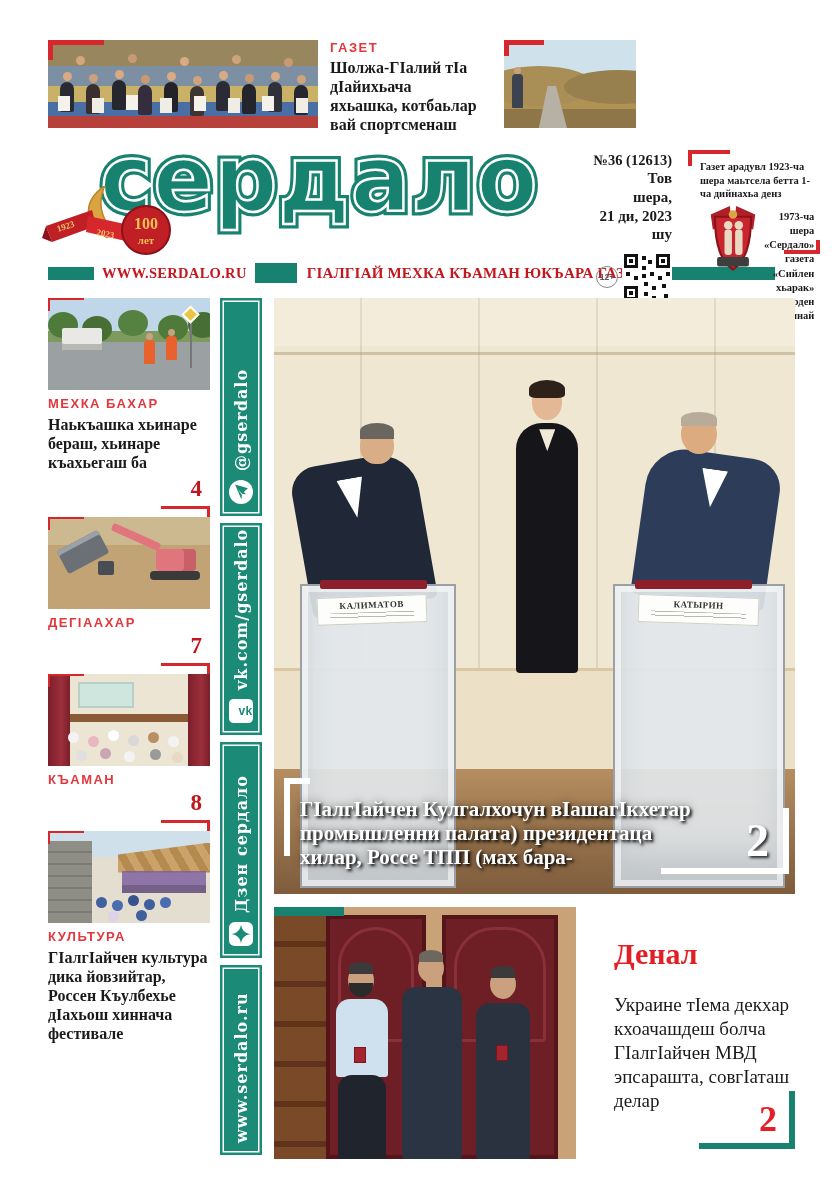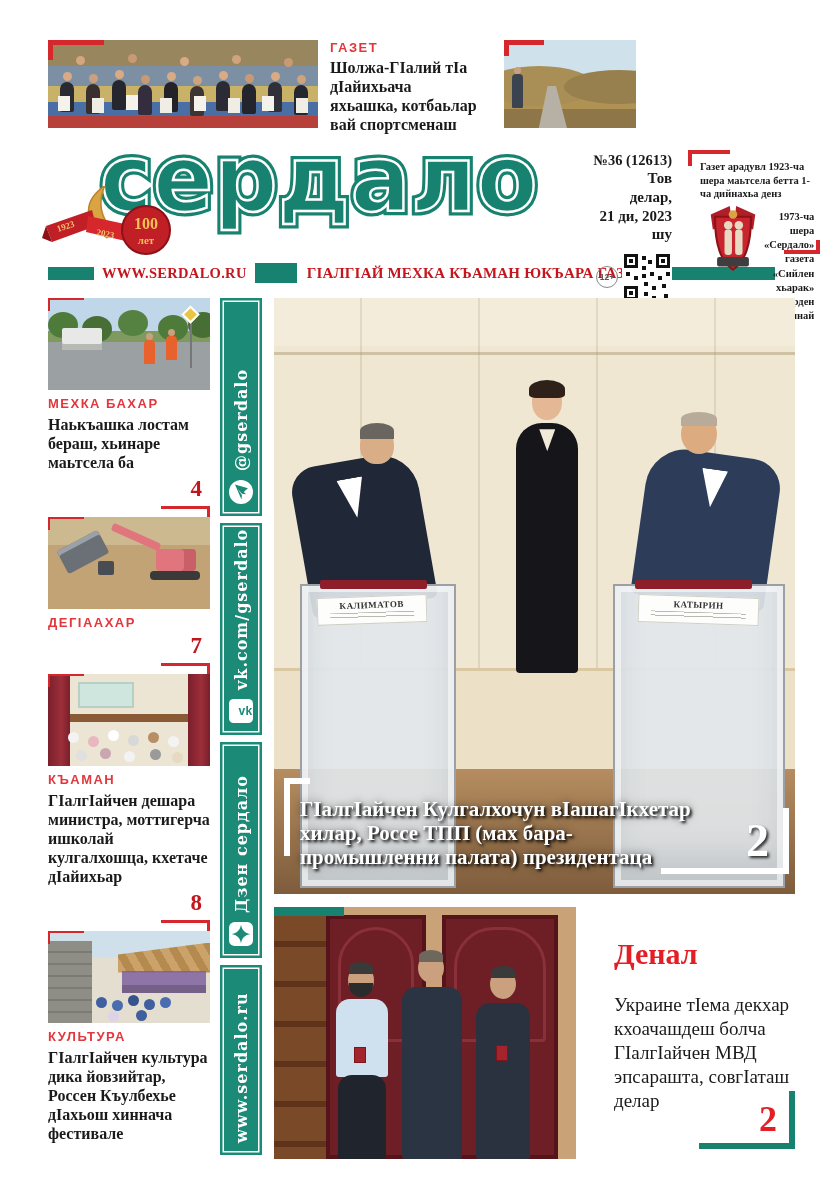--- a/index.html
+++ b/index.html
@@ -262,21 +262,21 @@
           <text x="104" y="43" font-size="16" font-weight="bold" fill="#f2c254" text-anchor="middle">100</text>
           <text x="104" y="58" font-size="11" font-weight="bold" fill="#f2c254" text-anchor="middle">лет</text>
         </svg>
       </div>
     </div>
 
     <div class="issue-block">
       <div class="issue-no">№36 (12613)</div>
       <div class="issue-date">
         <div>Тов</div>
-        <div>делар,</div>
+        <div>шера,</div>
         <div>21 ди, 2023 шу</div>
       </div>
       <div class="qr-row">
         <span class="age-badge">12+</span>
         <svg width="50" height="50" viewBox="0 0 50 50">
           <rect width="50" height="50" fill="#fff"></rect>
           <g fill="#111">
             <rect x="2" y="2" width="14" height="14"></rect>
               <rect x="34" y="2" width="14" height="14"></rect>
               <rect x="2" y="34" width="14" height="14"></rect>
@@ -349,21 +349,21 @@
         <div class="photo s-road">
           <span class="stamp trees"></span>
             <span class="stamp truck"></span>
           <span class="stamp worker w1"></span>
             <span class="stamp worker w2"></span>
           <span class="stamp sign-pole"></span>
             <span class="stamp sign"></span>
           <span class="corner-tl"></span>
         </div>
         <div class="section-label">МЕХКА БАХАР</div>
-        <div class="side-title">Наькъашка лостам бераш, хьинаре маьтсела ба</div>
+        <div class="side-title">Наькъашка хьинаре бераш, хьинаре къахьегаш ба</div>
         <div class="side-num"><span class="pagenum-wrap"><span class="pagenum">4</span></span></div>
       </div>
 
       <div class="side-item">
         <div class="photo s-exc">
           <span class="stamp dump"></span>
             <span class="stamp dump-cab"></span>
           <span class="stamp exc-arm"></span>
             <span class="stamp exc-body"></span>
             <span class="stamp exc-trk"></span>
@@ -376,21 +376,20 @@
       <div class="side-item">
         <div class="photo s-hall">
           <span class="stamp curt cl"></span>
             <span class="stamp curt cr"></span>
           <span class="stamp screen"></span>
             <span class="stamp stage"></span>
             <span class="stamp aud"></span>
           <span class="corner-tl"></span>
         </div>
         <div class="section-label">КЪАМАН</div>
-        <div class="side-title">ГIалгIайчен дешара министра, моттигерча ишколай кулгалхошца, кхетаче дIайихьар</div>
         <div class="side-num"><span class="pagenum-wrap"><span class="pagenum">8</span></span></div>
       </div>
 
       <div class="side-item">
         <div class="photo s-fest">
           <span class="stamp stonewall"></span>
             <span class="stamp canopy"></span>
           <span class="stamp stalls"></span>
             <span class="stamp fest-people"></span>
           <span class="corner-tl"></span>
@@ -456,22 +455,22 @@
           <div class="nameplate">
             <div class="nm">КАТЫРИН</div>
             <div class="nm-sub"></div>
           </div>
         </div>
 
         <div class="headline-overlay">
           <span class="white-bracket"></span>
           <div class="subhead">
             <span>ГIалгIайчен Кулгалхочун вIашагIкхетар</span>
+            <span>промышленни палата) президентаца</span>
             <span>хилар, Россе ТПП (мах бара-</span>
-            <span>промышленни палата) президентаца</span>
           </div>
           <div class="main-num-box">
             <span class="main-num">2</span>
           </div>
         </div>
       </div>
 
       <div class="bottom-article">
         <div class="bottom-photo s-police">
           <span class="teal-tab"></span>

